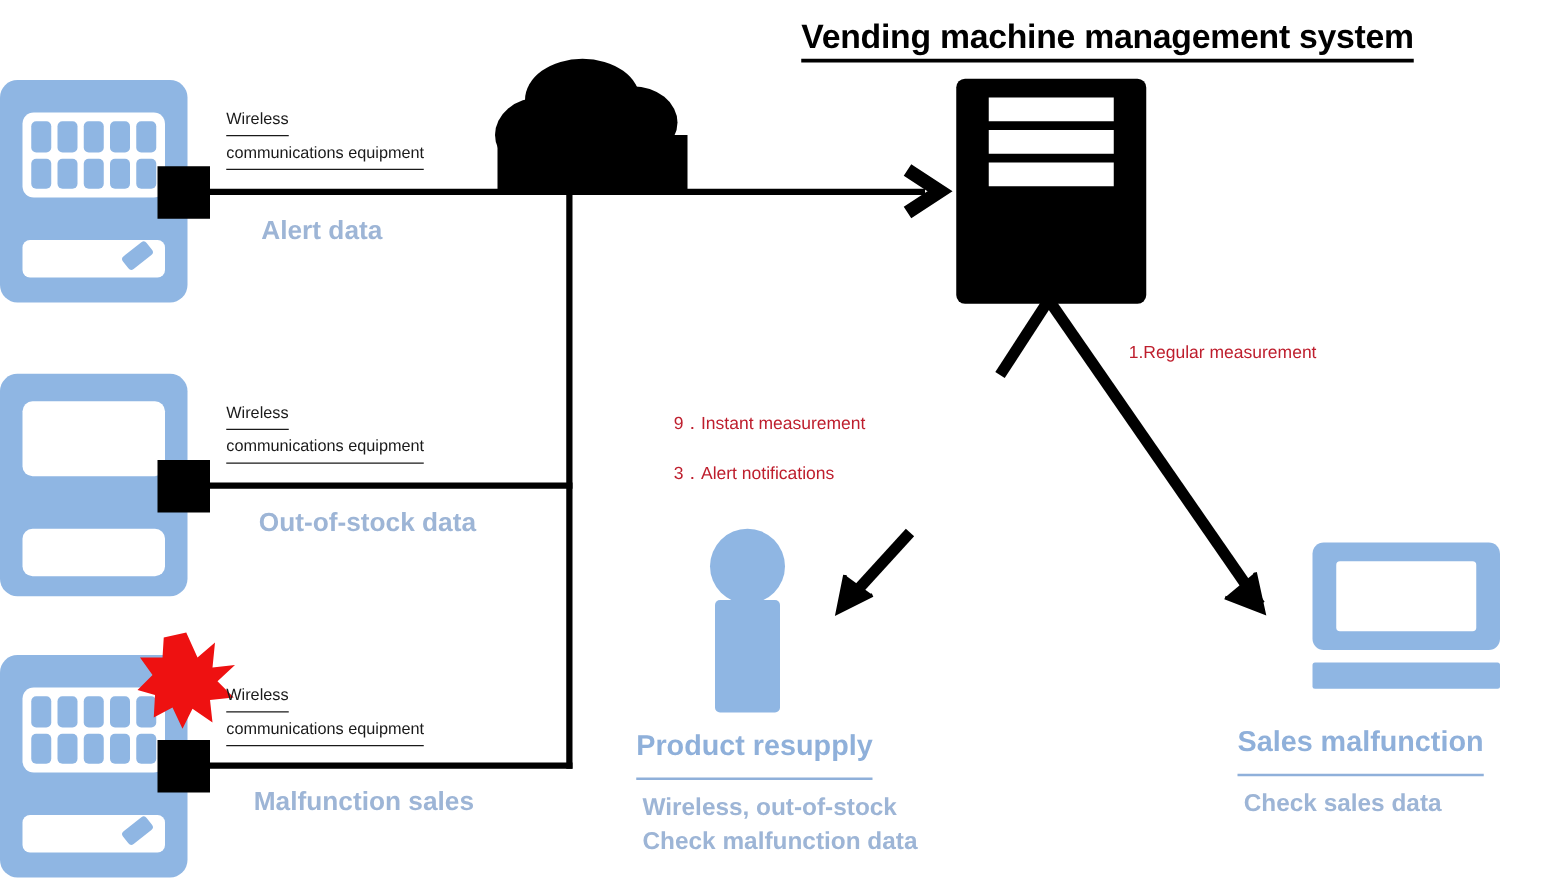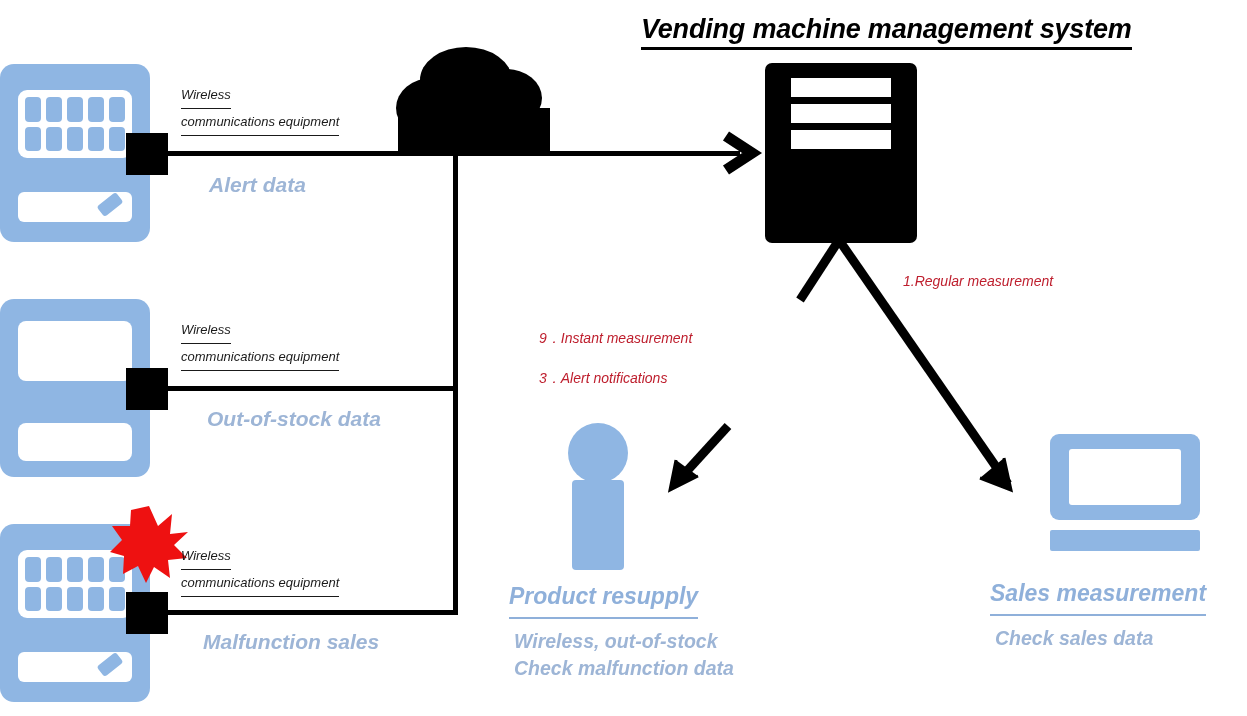--- a/index.html
+++ b/index.html
@@ -9,21 +9,20 @@
   }
   body {
     font-family: "Liberation Sans", "DejaVu Sans", sans-serif;
   }
   #stage {
     position: relative;
     width: 1247px;
     height: 716px;
     background: #ffffff;
     overflow: hidden;
-    font-style: italic;
   }
   .abs { position: absolute; }
 
   
   #page-title {
     left: 641px;
     top: 14px;
     font-size: 27px;
     font-weight: bold;
     color: #000000;
@@ -167,21 +166,21 @@
   }
 
   
   .role-title {
     font-size: 23px;
     font-weight: bold;
     color: #8FB0DA;
     white-space: nowrap;
     border-bottom: 2.5px solid #8FB0DA;
     display: inline-block;
-    padding-bottom: 7px;
+    padding-bottom: 12px;
   }
   .role-sub {
     font-size: 19.5px;
     font-weight: bold;
     color: #9DB5D6;
     white-space: nowrap;
   }
 
   svg { display: block; overflow: visible; }
 </style>
@@ -318,17 +317,17 @@
     <div class="mon-base" style="margin-top:10px;"></div>
   </div>
 
   <div class="abs" style="left:509px; top:583px;">
     <div class="role-title">Product resupply</div>
     <div class="role-sub" style="margin-top:11px; margin-left:5px;">Wireless, out-of-stock</div>
     <div class="role-sub" style="margin-top:4px; margin-left:5px;">Check malfunction data</div>
   </div>
 
   <div class="abs" style="left:990px; top:580px;">
-    <div class="role-title">Sales measurement</div>
+    <div class="role-title">Sales malfunction</div>
     <div class="role-sub" style="margin-top:11px; margin-left:5px;">Check sales data</div>
   </div>
 
 </div>
 
 </body></html>

